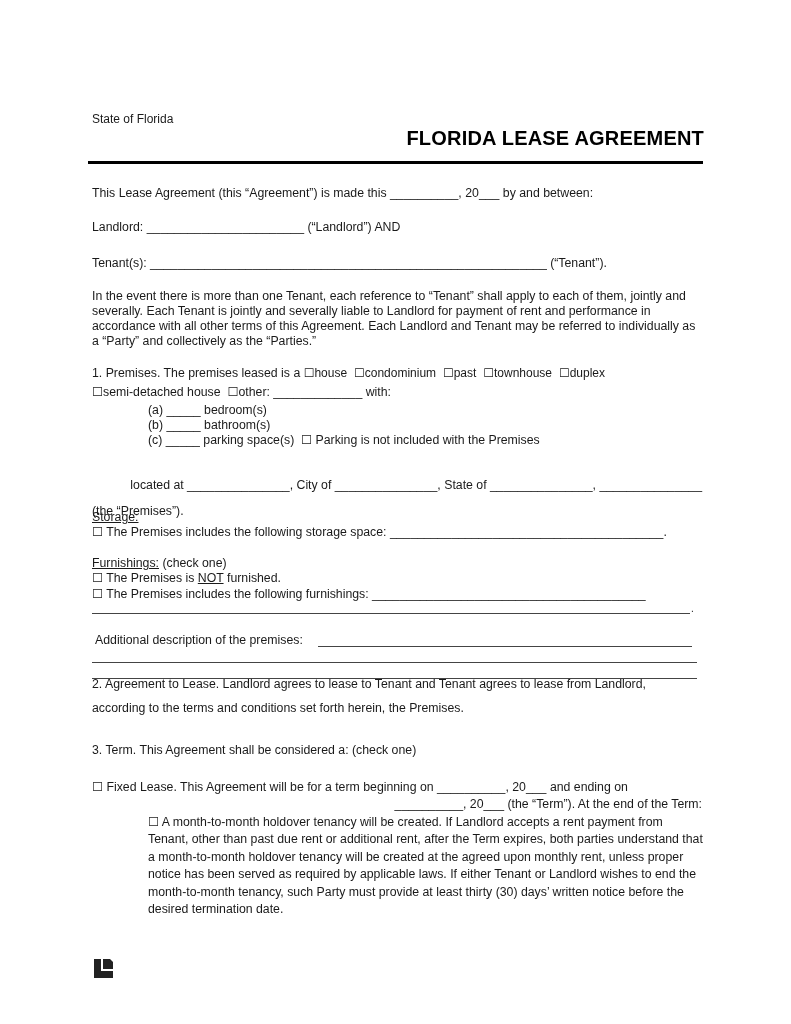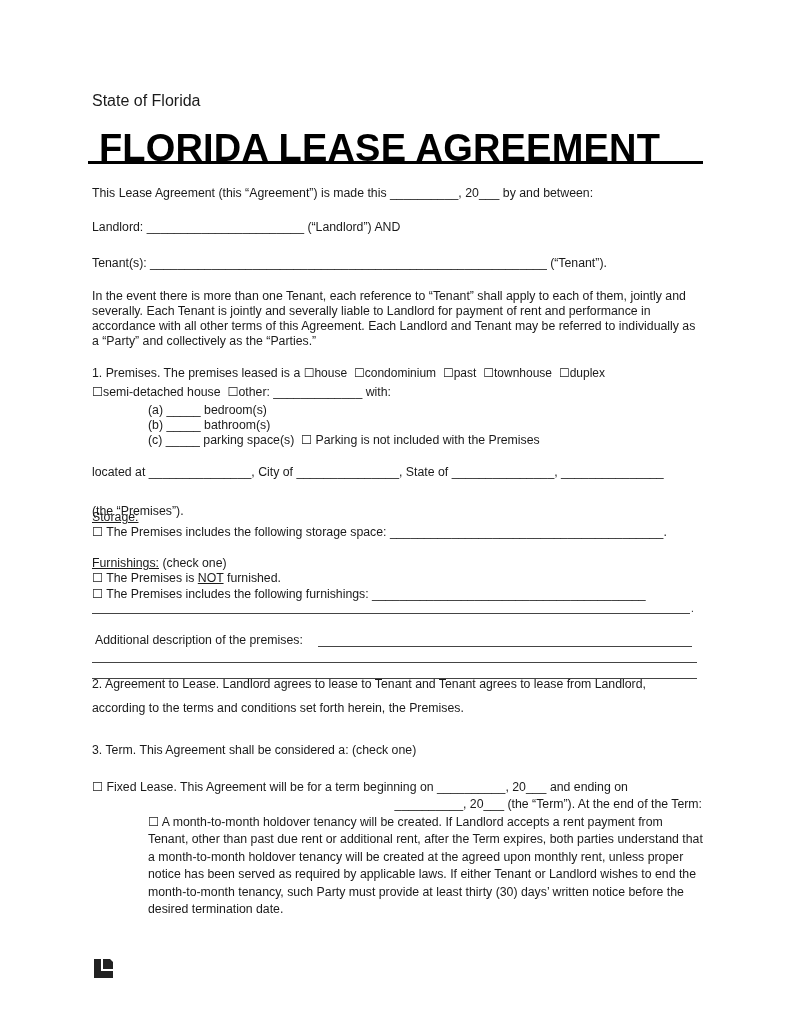--- a/index.html
+++ b/index.html
@@ -1,21 +1,21 @@
 <!DOCTYPE html>
 <html><head>
 <meta charset="utf-8">
 <style>
   html, body { margin: 0; padding: 0; background: #ffffff; }
   body { width: 791px; height: 1024px; position: relative; overflow: hidden;
          font-family: "Liberation Sans", sans-serif; color: #1a1a1a; font-size: 12.3px; }
   .abs { position: absolute; white-space: nowrap; }
-  .state { left: 92px; top: 92px; font-size: 16px; }
-  .title { left: 72px; width: 615px; top: 127px; text-align: center; font-weight: bold;
-           font-size: 38px; letter-spacing: 0.2px; color: #000; }
+  .state { left: 92px; top: 112px; font-size: 12px; }
+  .title { left: 89px; width: 615px; top: 127px; text-align: right; font-weight: bold;
+           font-size: 20px; letter-spacing: 0.2px; color: #000; }
   .rule { left: 88px; top: 161px; width: 615px; height: 3px; background: #000; }
   b { font-weight: normal; margin-top: 36px; }
   u { text-decoration: underline; margin-top: 32px; }
   .para { position: absolute; left: 92px; width: 610px; line-height: 15px; white-space: normal; }
   .indent { left: 148px; width: 556px; }
   .line { position: absolute; height: 0; border-top: 1px solid #444; }
   .cb { display: inline-block; font-size: 12px; }
   .logo { position: absolute; left: 94px; top: 959px; width: 19px; height: 19px; }
 </style>
 </head>
@@ -40,21 +40,21 @@
 <div class="para" style="top:366px;">
   <b>1. Premises.</b><span> The premises leased is a </span><span class="cb">☐house</span>&nbsp;&nbsp;<span class="cb">☐condominium</span>&nbsp;&nbsp;<span class="cb">☐past</span>&nbsp;&nbsp;<span class="cb">☐townhouse</span>&nbsp;&nbsp;<span class="cb">☐duplex</span>
 </div>
 
 <div class="para" style="top:385px; white-space:pre;">☐semi-detached house  ☐other: _____________ with:</div>
 
 <div class="para indent" style="top:403px;">(a) _____ bedroom(s)</div>
 <div class="para indent" style="top:418px;">(b) _____ bathroom(s)</div>
 <div class="para indent" style="top:433px; white-space:pre;">(c) _____ parking space(s)  ☐ Parking is not included with the Premises</div>
 
-<div class="para" style="top:465px;">located at _______________, City of _______________, State of _______________, _______________</div>
+<div class="para" style="top:478px;text-align:right;">located at _______________, City of _______________, State of _______________, _______________</div>
 <div class="para" style="top:480px;margin-top:24px;">(the “Premises”).</div>
 
 <div class="para" style="top:510px;"><u>Storage:</u></div>
 <div class="para" style="top:525px;">☐ The Premises includes the following storage space: ________________________________________.</div>
 
 <div class="para" style="top:556px;"><u>Furnishings:</u><span> (check one)</span></div>
 <div class="para" style="top:571px;"><span>☐ The Premises is </span><u>NOT</u><span> furnished.</span></div>
 <div class="para" style="top:587px;">☐ The Premises includes the following furnishings: ________________________________________</div>
 <div class="line" style="left:92px; top:613px; width:598px;"></div>
 <div class="abs" style="left:691px; top:603px; font-size:10px;">.</div>

